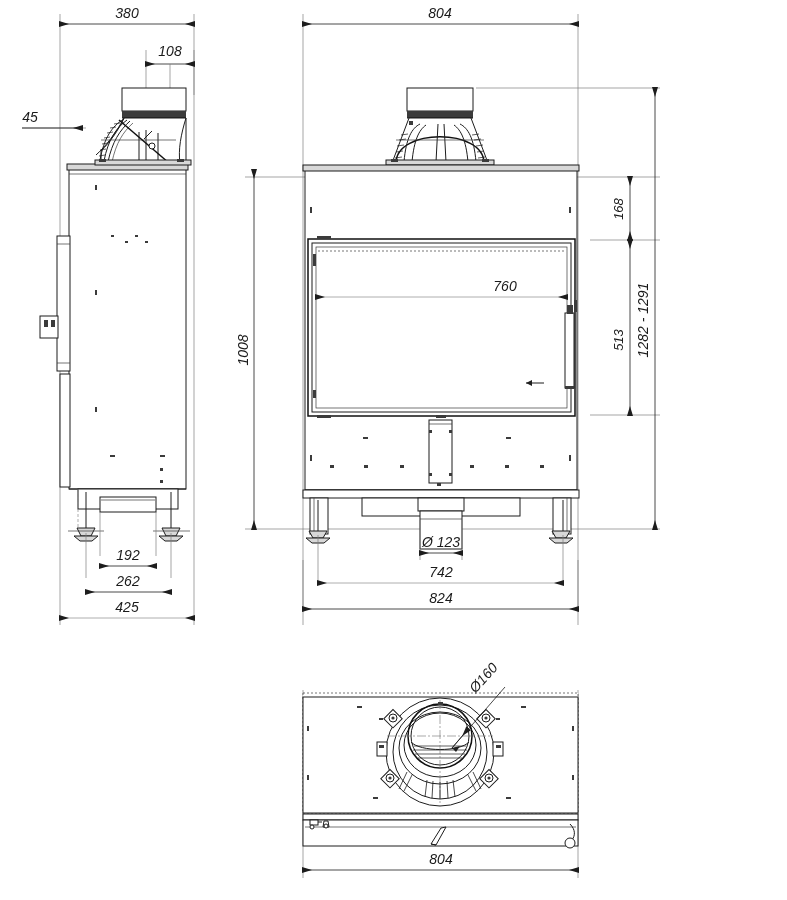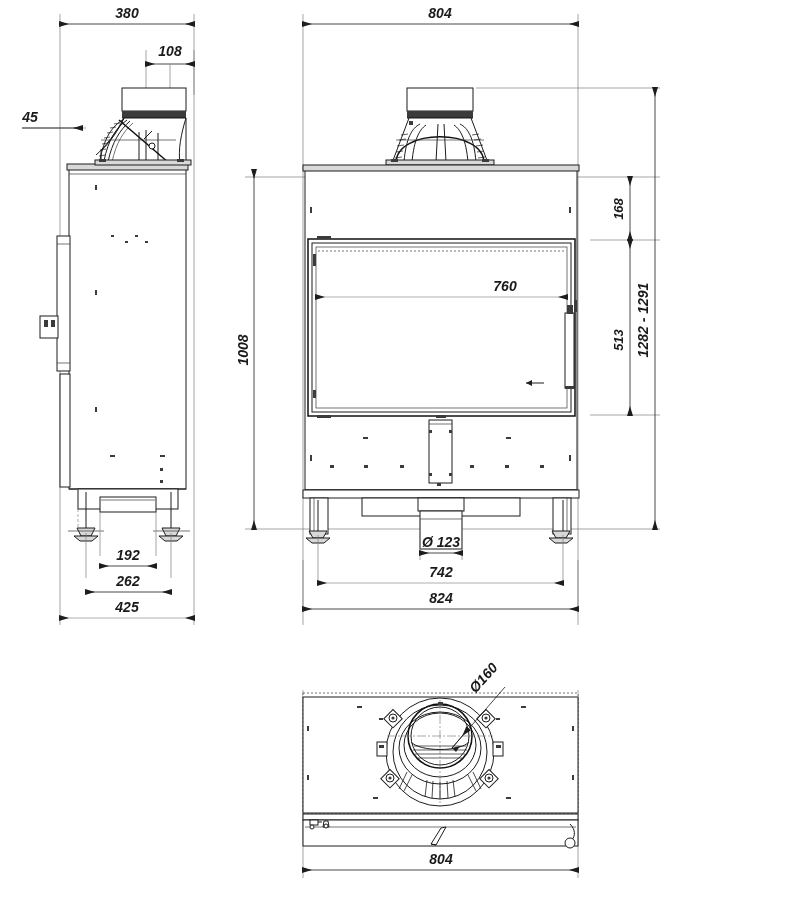--- a/index.html
+++ b/index.html
@@ -13,21 +13,20 @@
     height: 900px;
     position: relative;
     overflow: hidden;
     font-family: "Liberation Sans", sans-serif;
   }
   #drawing-root {
     position: absolute;
     left: 0; top: 0;
     width: 787px;
     height: 900px;
-    font-weight: bold;
   }
   svg.cad {
     display: block;
     width: 787px;
     height: 900px;
   }
   text.dim {
     font-family: "Liberation Sans", sans-serif;
     font-style: italic;
     font-size: 14px;

